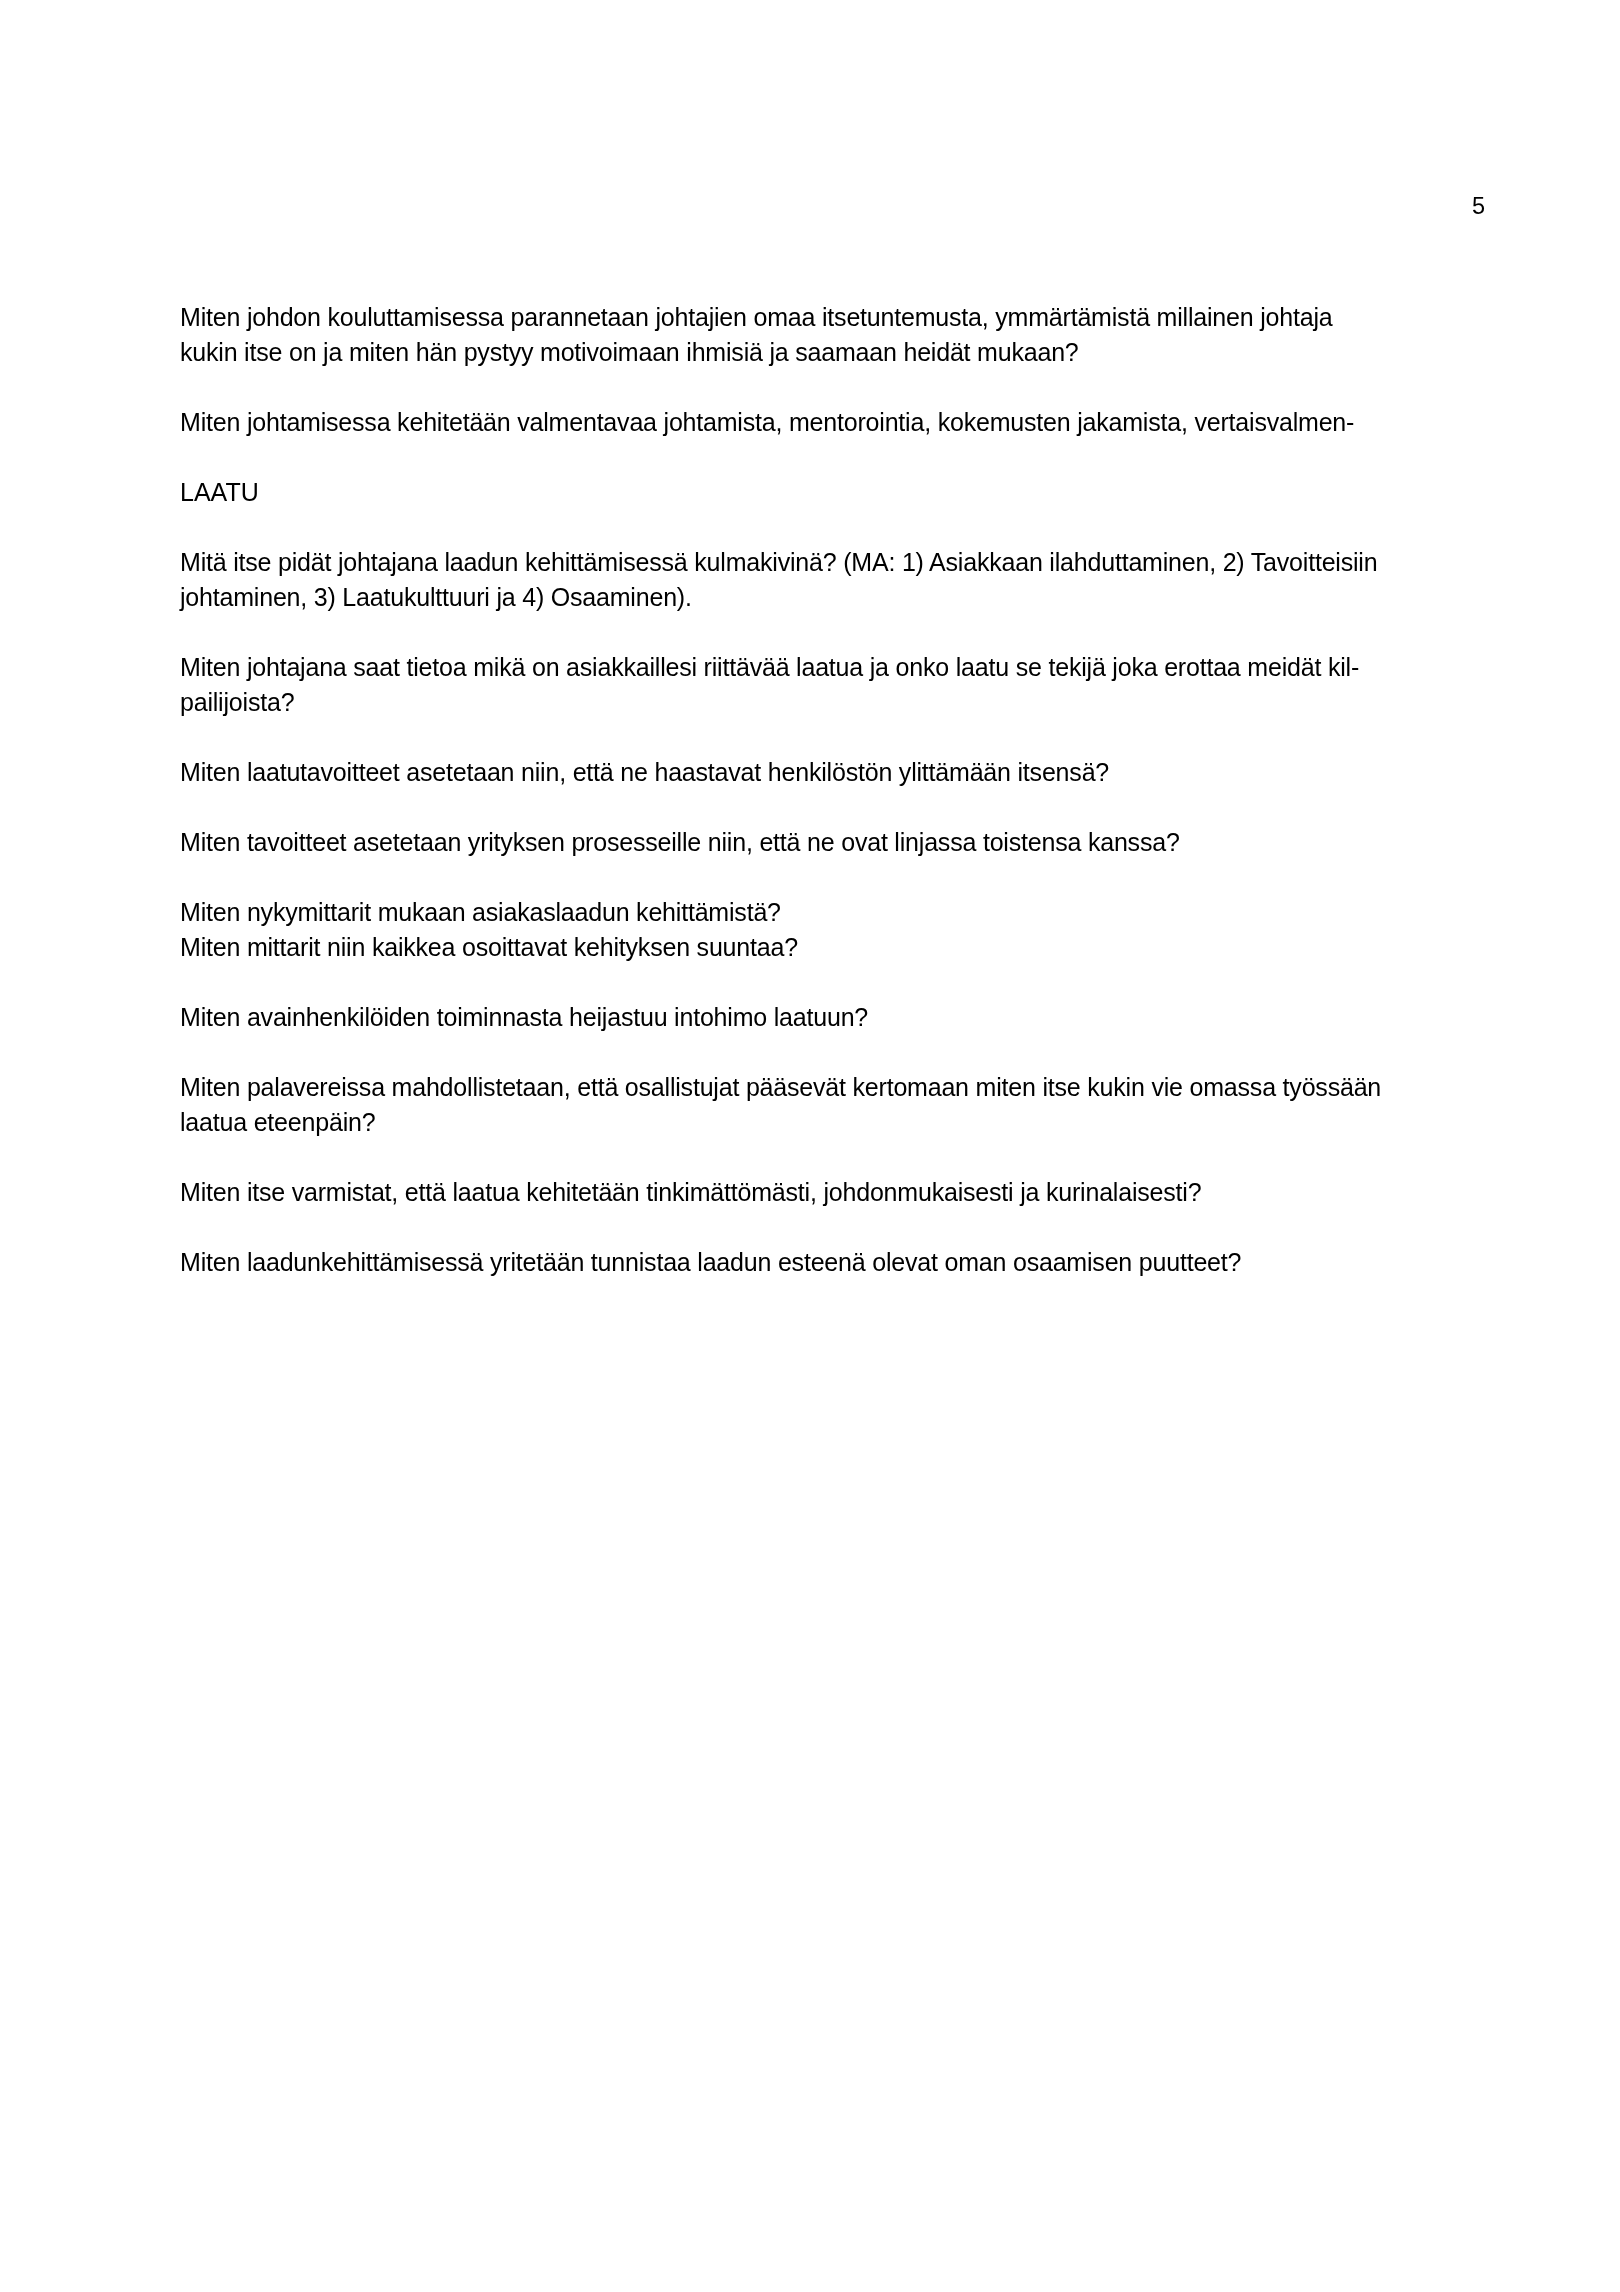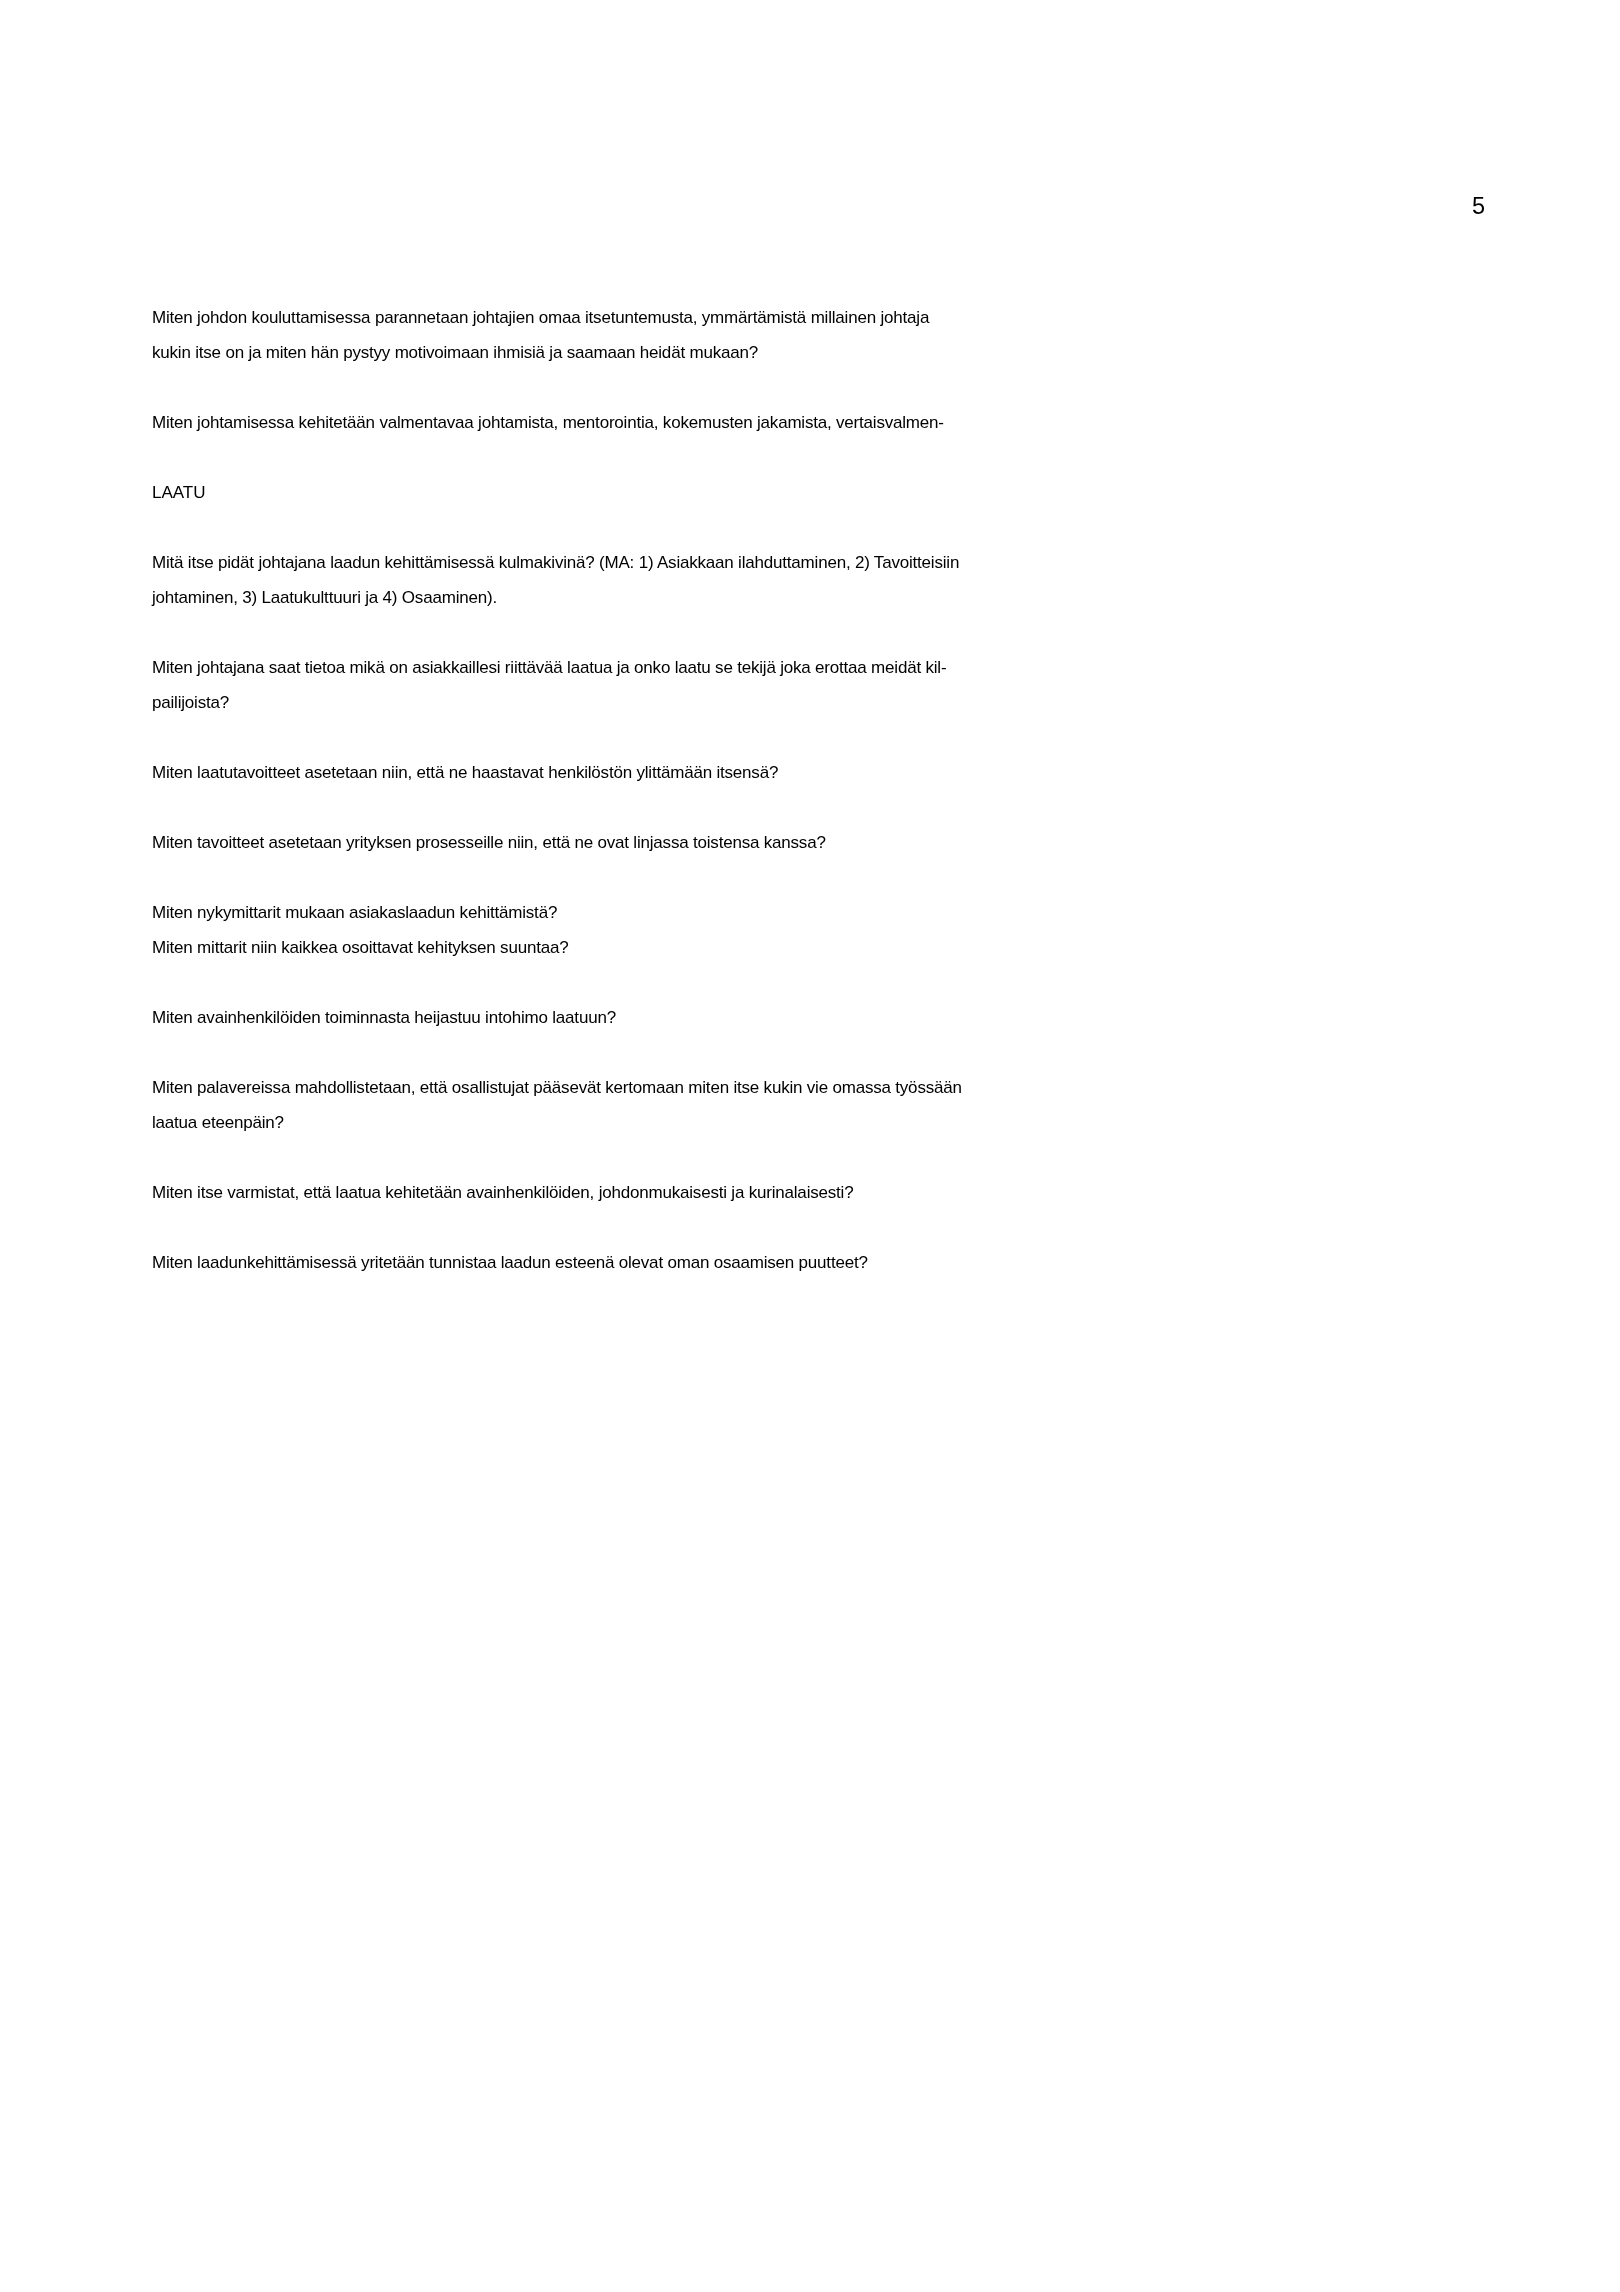--- a/index.html
+++ b/index.html
@@ -30,23 +30,24 @@
     left: 152px;
     top: 300px;
     width: 1338px;
   }
   .block {
     margin: 0 0 35px 0;
   }
   .line {
     display: block;
     white-space: nowrap;
-    font-size: 17px;
+    font-size: 25px;
     line-height: 35px;
     letter-spacing: -0.2px;
+    margin-left: 28px;
   }
   .heading .line {
     font-weight: normal;
     letter-spacing: 0;
   }
 </style>
 </head>
 <body>
 
 <div class="page">
@@ -81,20 +82,20 @@
         <span class="line">Miten mittarit niin kaikkea osoittavat kehityksen suuntaa?</span>
       </div>
       <div class="block paragraph">
         <span class="line">Miten avainhenkilöiden toiminnasta heijastuu intohimo laatuun?</span>
       </div>
       <div class="block paragraph">
         <span class="line">Miten palavereissa mahdollistetaan, että osallistujat pääsevät kertomaan miten itse kukin vie omassa työssään</span>
         <span class="line">laatua eteenpäin?</span>
       </div>
       <div class="block paragraph">
-        <span class="line">Miten itse varmistat, että laatua kehitetään avainhenkilöiden, johdonmukaisesti ja kurinalaisesti?</span>
+        <span class="line">Miten itse varmistat, että laatua kehitetään tinkimättömästi, johdonmukaisesti ja kurinalaisesti?</span>
       </div>
       <div class="block paragraph">
         <span class="line">Miten laadunkehittämisessä yritetään tunnistaa laadun esteenä olevat oman osaamisen puutteet?</span>
       </div>
     </div>
 </div>
 
 
 </body></html>

